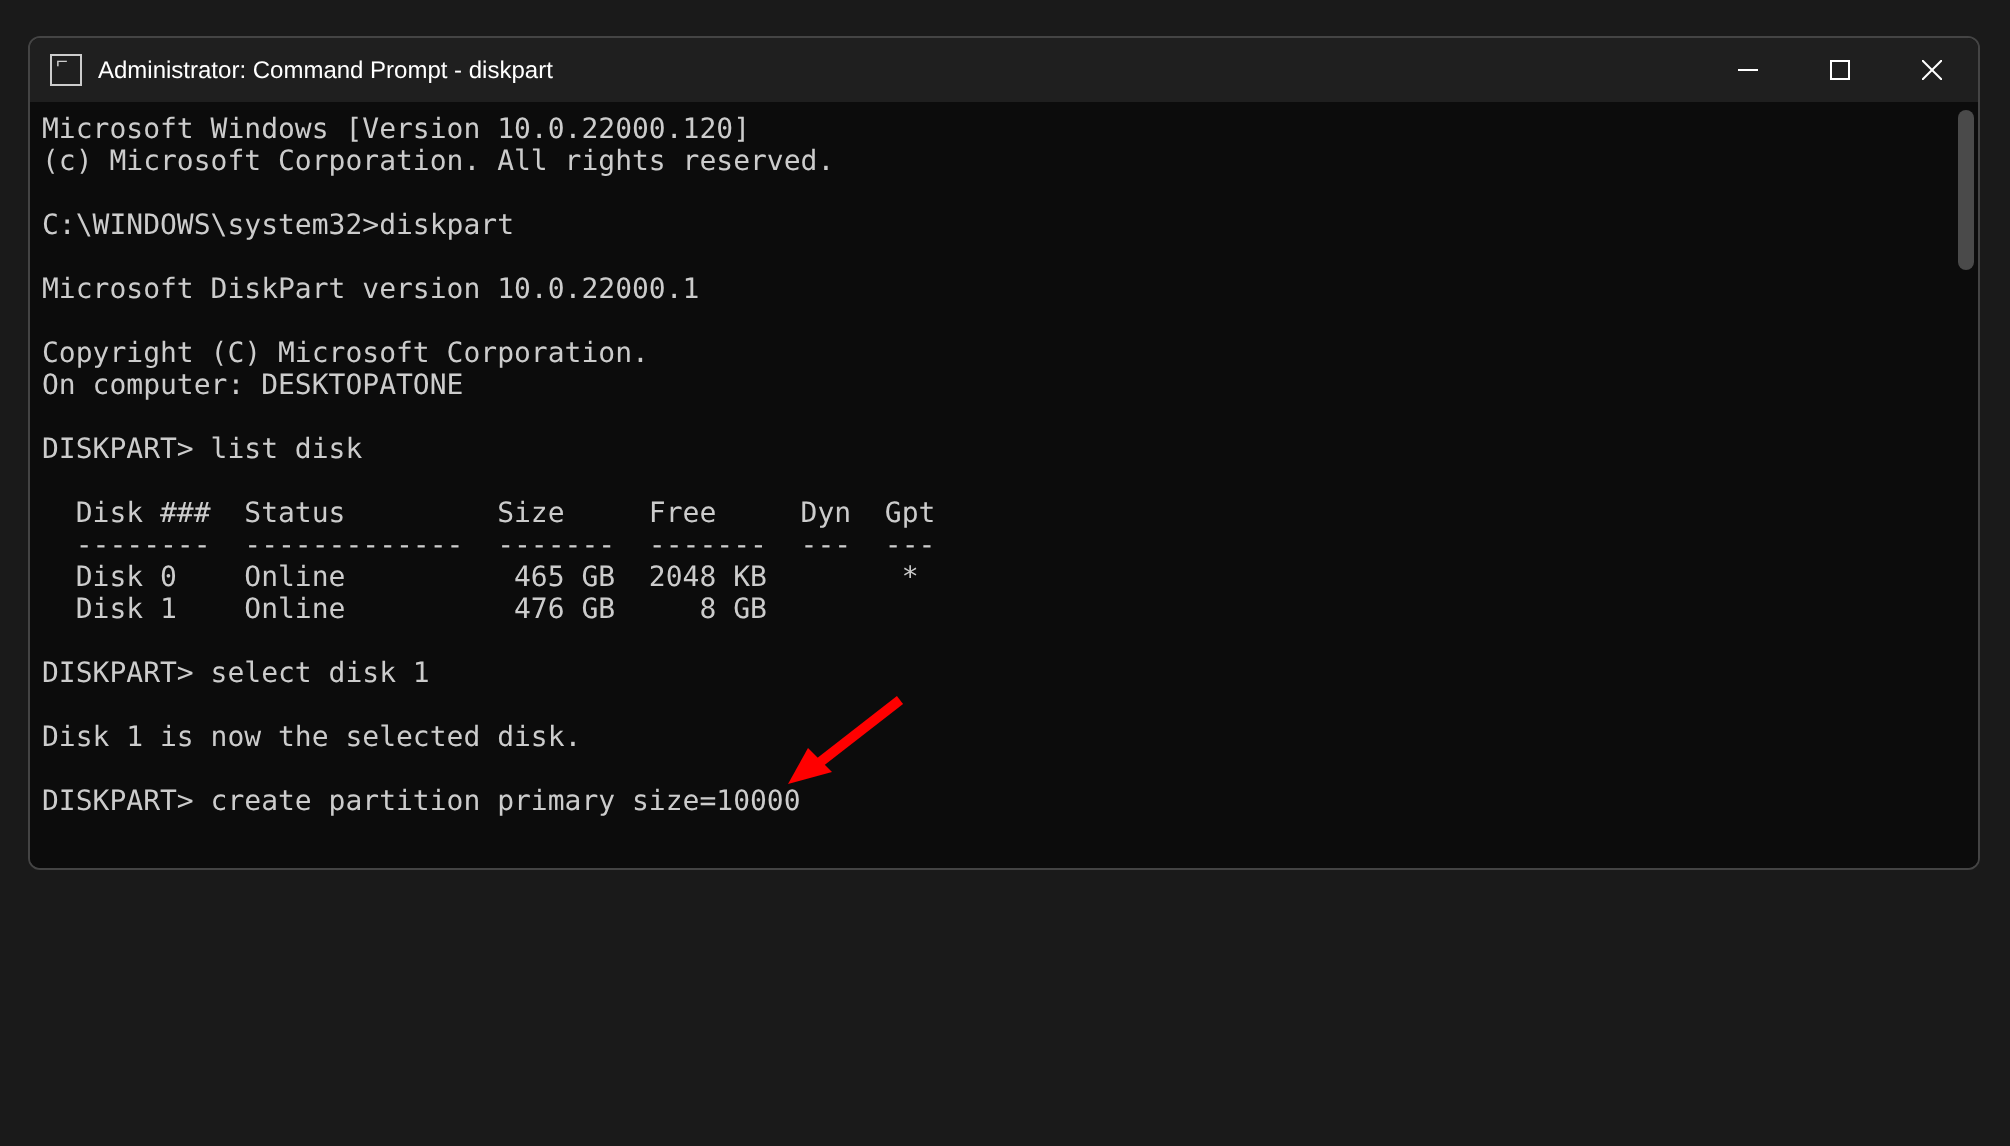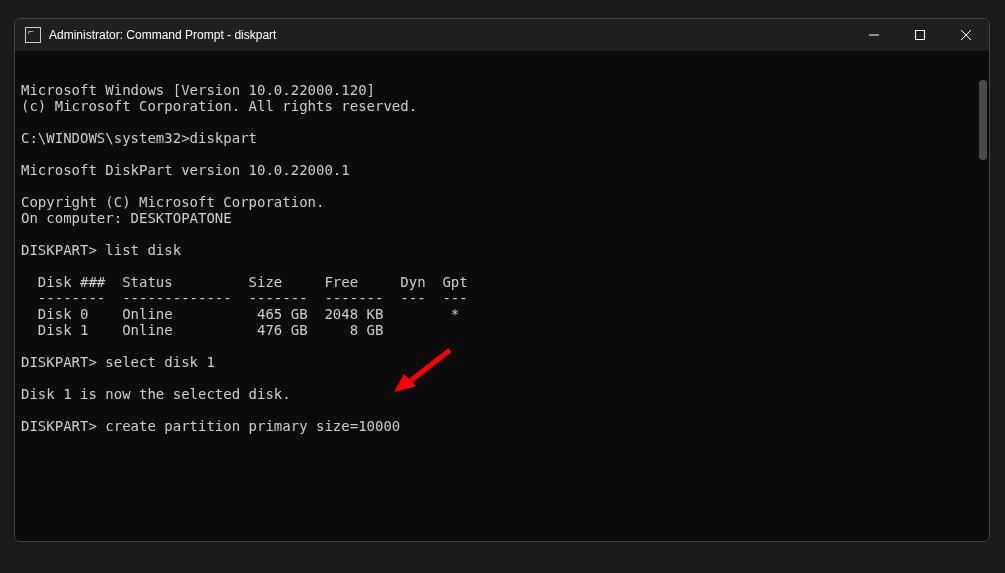--- a/index.html
+++ b/index.html
@@ -12,21 +12,21 @@
       width: 1005px;
       height: 573px;
       overflow: hidden;
       font-family: Consolas, 'Courier New', monospace;
     }
     .window {
       position: absolute;
       top: 18px;
       left: 14px;
       width: 976px;
-      height: 524px;
+      height: 417px;
       background: #0c0c0c;
       border: 1px solid #444;
       border-radius: 6px;
       display: flex;
       flex-direction: column;
       overflow: hidden;
     }
     .titlebar {
       height: 32px;
       background: #1f1f1f;
@@ -83,21 +83,20 @@
     }
     .terminal-body {
       flex: 1;
       background: #0c0c0c;
       padding: 6px 6px 6px 6px;
       color: #cccccc;
       font-size: 14px;
       line-height: 16px;
       position: relative;
       overflow: hidden;
-      margin-top: 25px;
     }
     .terminal-content {
       white-space: pre;
       font-family: Consolas, monospace;
     }
     .scrollbar {
       position: absolute;
       right: 2px;
       top: 4px;
       width: 8px;

